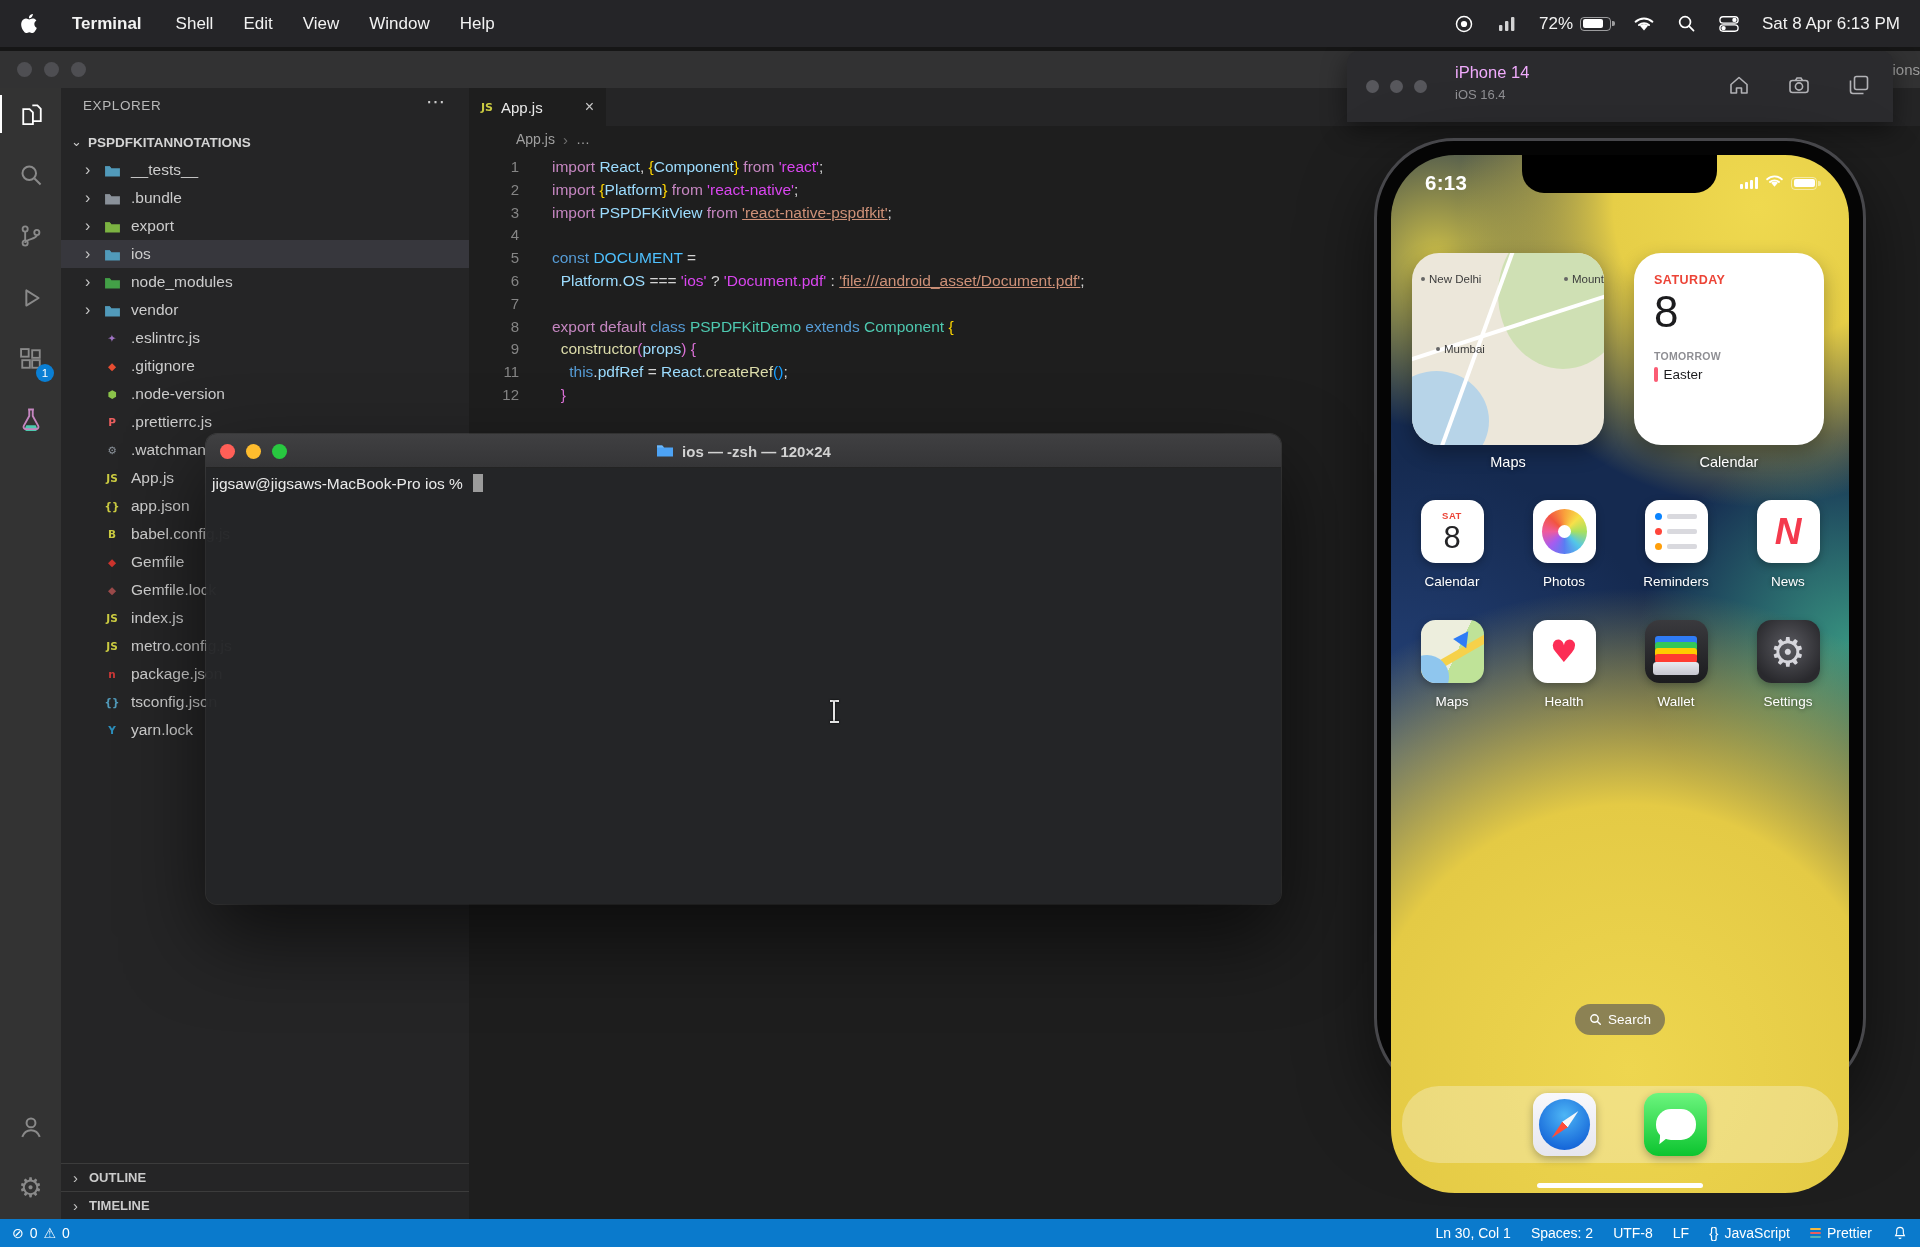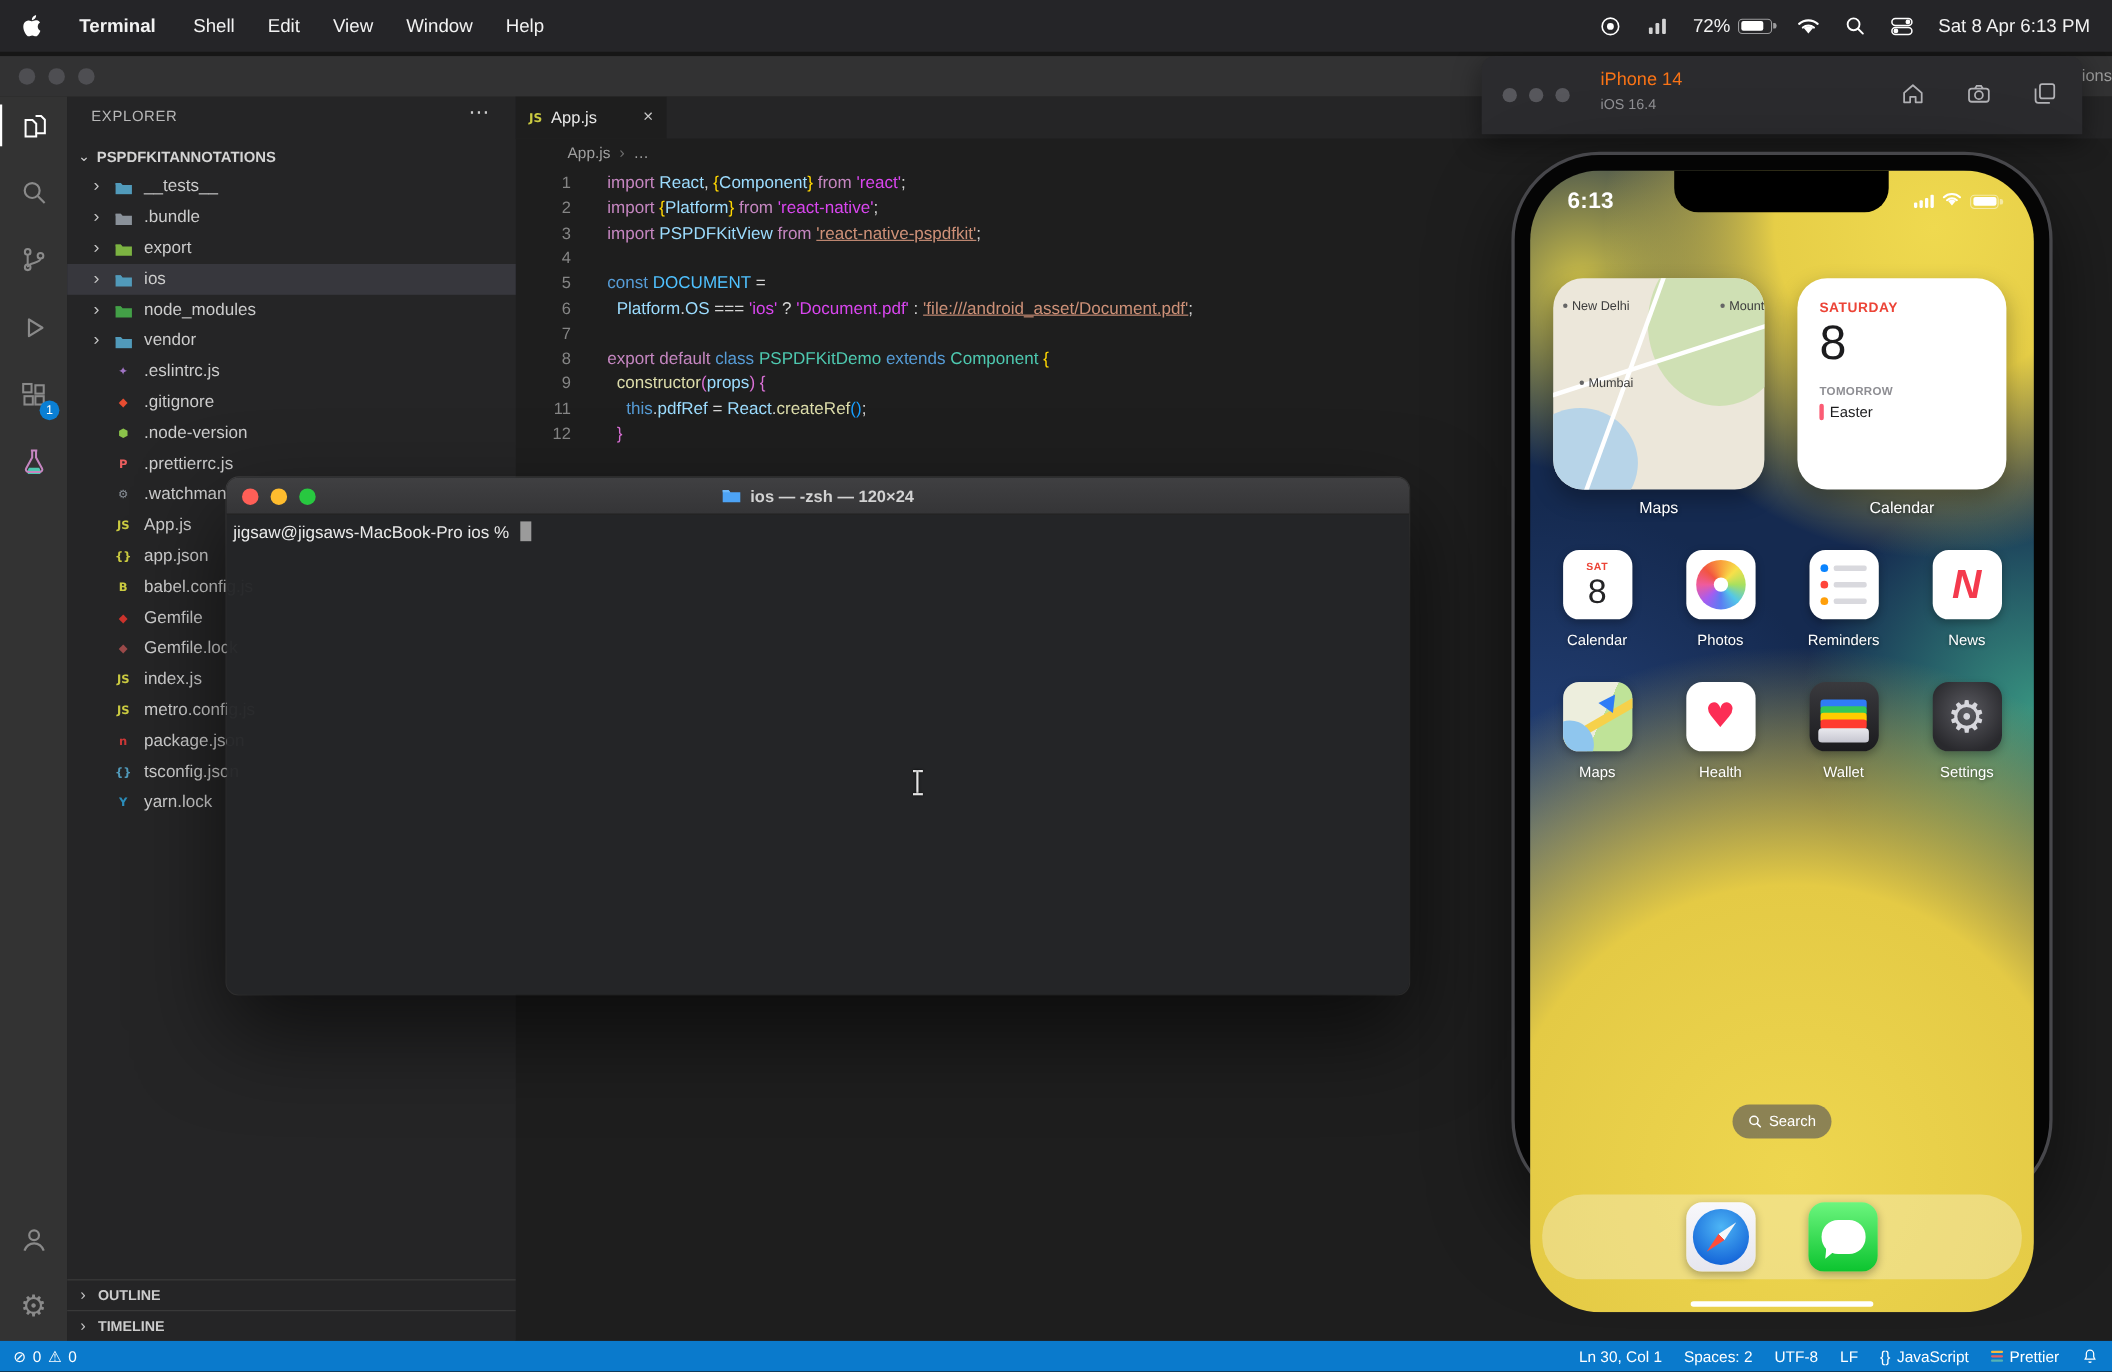--- a/index.html
+++ b/index.html
@@ -87,21 +87,21 @@
   
   #ibeam{position:absolute;left:827px;top:699px;width:14px;height:25px;z-index:50;}
   #ibeam .stem{position:absolute;left:6px;top:2px;width:2px;height:21px;background:#e4e4e4;box-shadow:0 0 2px rgba(0,0,0,.9);}
   #ibeam::before,#ibeam::after{content:"";position:absolute;left:2.5px;width:9px;height:2px;background:#e4e4e4;box-shadow:0 0 2px rgba(0,0,0,.9);}
   #ibeam::before{top:1px;} #ibeam::after{bottom:1px;}
 
   
   #simbar{position:absolute;left:1347px;top:51px;width:546px;height:71px;background:#2b2b2e;border-radius:12px 12px 0 0;z-index:20;box-shadow:0 8px 26px rgba(0,0,0,.45);}
   .sim-dots{position:absolute;left:19px;top:29px;display:flex;gap:11px;}
   .sim-dot{width:13px;height:13px;border-radius:50%;background:#57575c;cursor:pointer;}
-  #sim-device{position:absolute;left:108px;top:12px;color:#f97316;font-size:16.5px;}
+  #sim-device{position:absolute;left:108px;top:12px;color:#f0abfc;font-size:16.5px;}
   #sim-os{position:absolute;left:108px;top:36px;color:#909094;font-size:13px;}
   .simbar-ics{position:absolute;right:22px;top:22px;display:flex;gap:36px;}
   .simbar-ic{cursor:pointer;}
 
   
   #phone{position:absolute;left:1374px;top:138px;width:492px;height:960px;background:#050505;border:3px solid #47474b;border-radius:80px;z-index:21;box-shadow:0 26px 70px rgba(0,0,0,.55);}
   #p-screen{position:absolute;left:14px;top:14px;width:458px;height:1038px;border-radius:64px;overflow:hidden;
     background-color:#152a50;
     background-image:
       radial-gradient(circle 300px at 80% 5%, #efd94f 0%, #e6ce47 48%, rgba(230,206,71,0) 100%),

